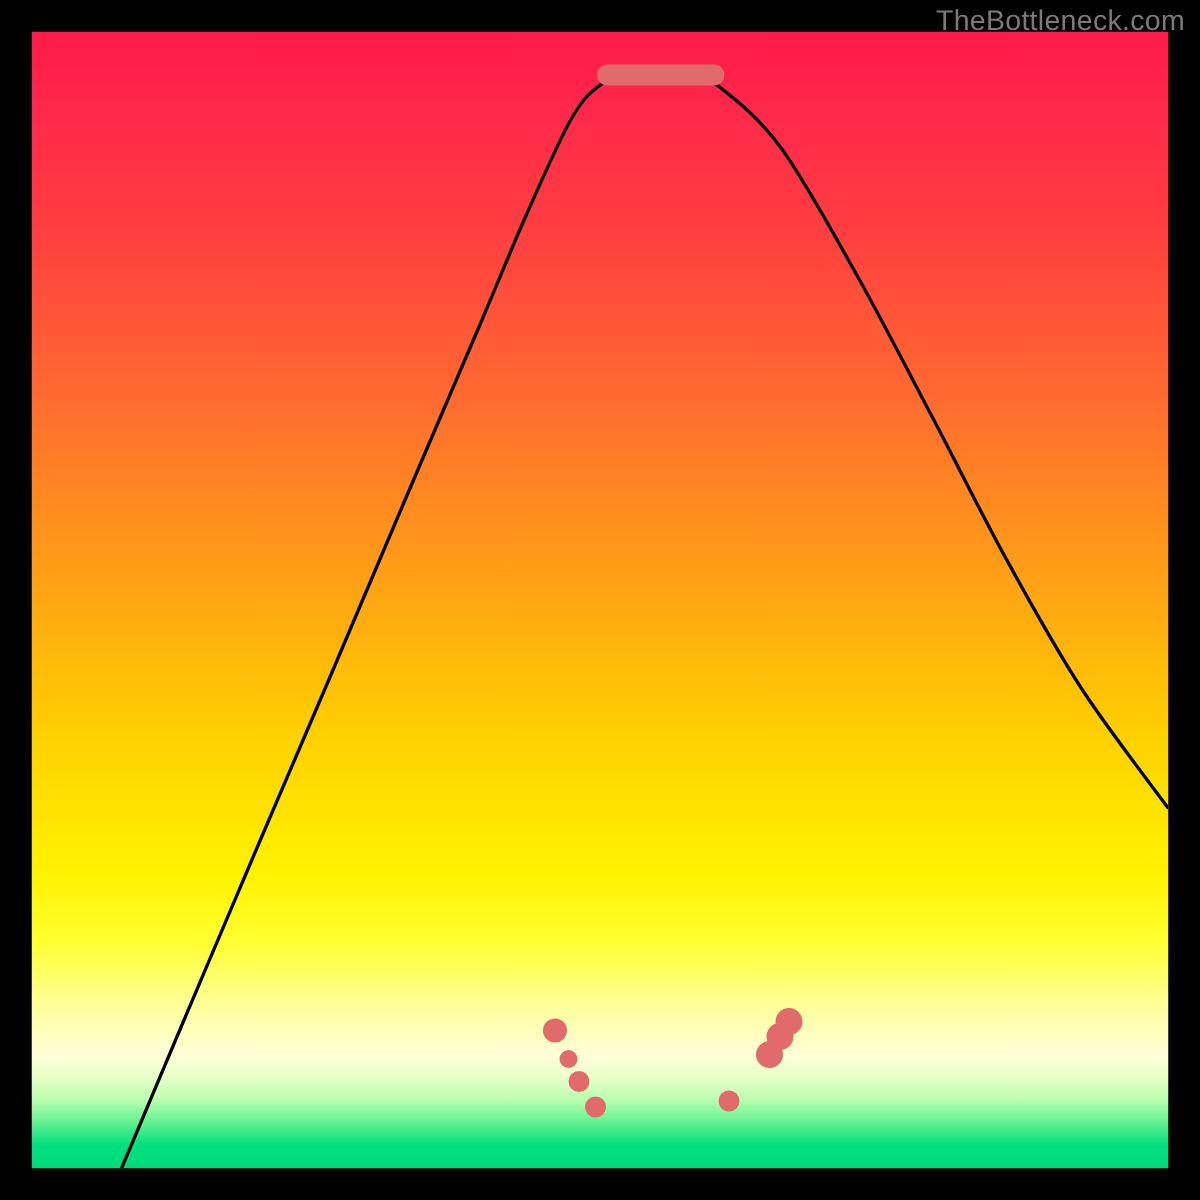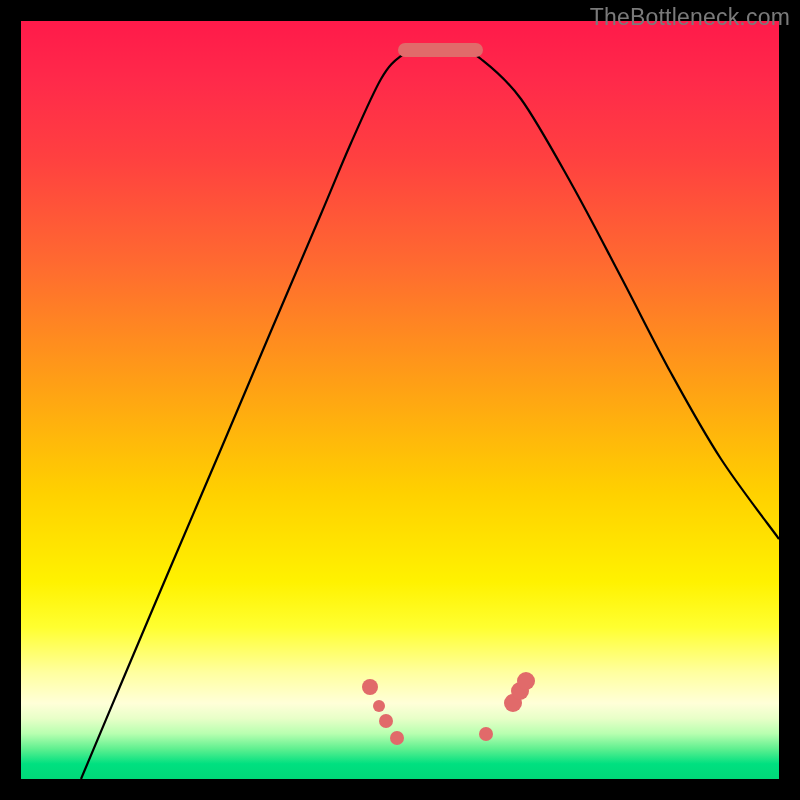--- a/index.html
+++ b/index.html
@@ -43,21 +43,21 @@
   }
   svg.curve {
     position: absolute;
     inset: 0;
   }
   .watermark {
     position: absolute;
     top: 4px;
     right: 10px;
     color: #7a7a7a;
-    font-size: 23px;
+    font-size: 19px;
     letter-spacing: 0.2px;
     font-weight: 400;
     user-select: none;
   }
 </style>
 </head>
 <body>
 
 <div class="frame">
   <div class="gradient"></div>

